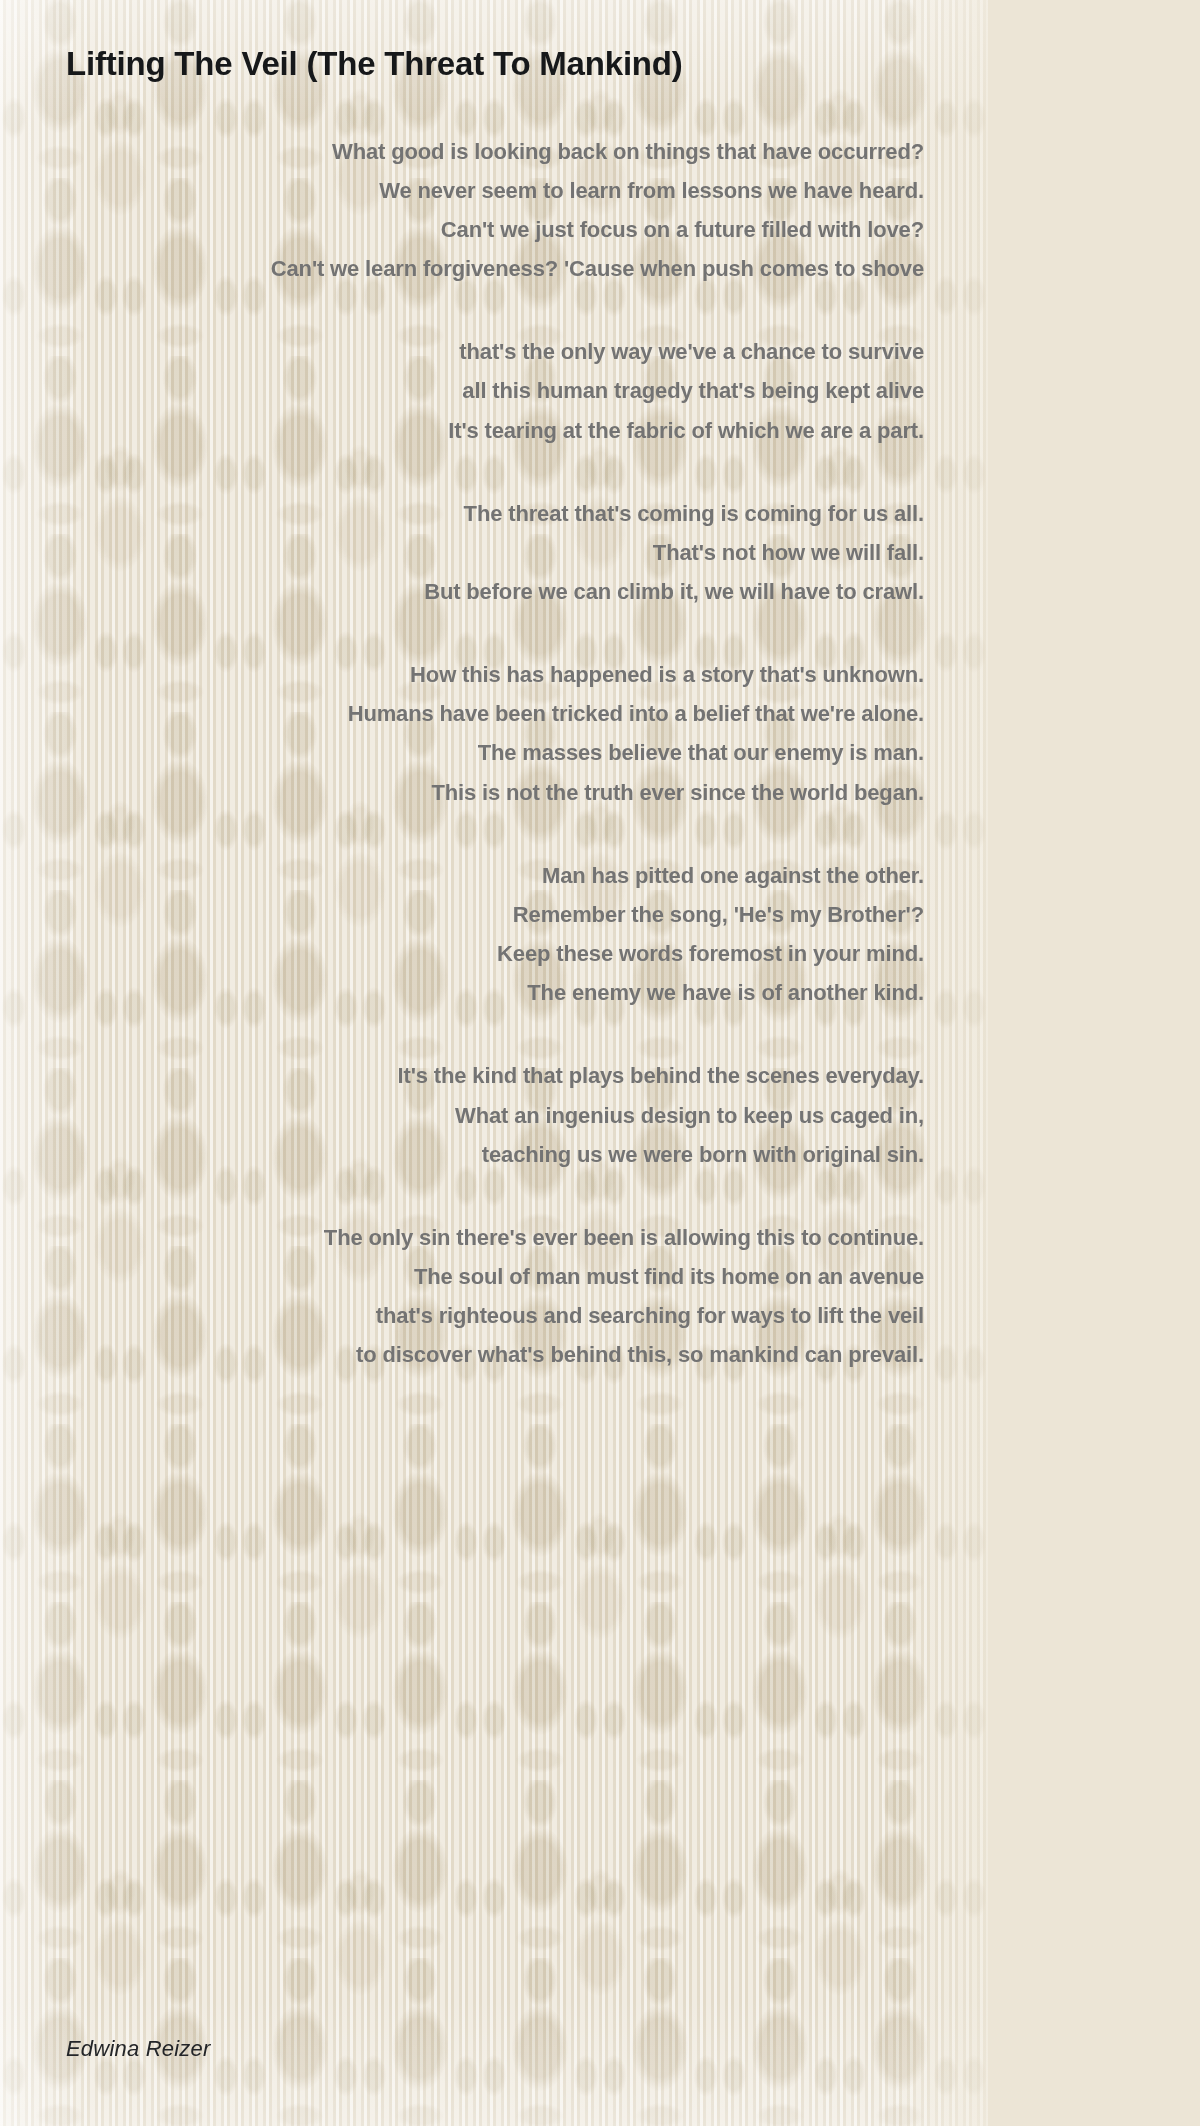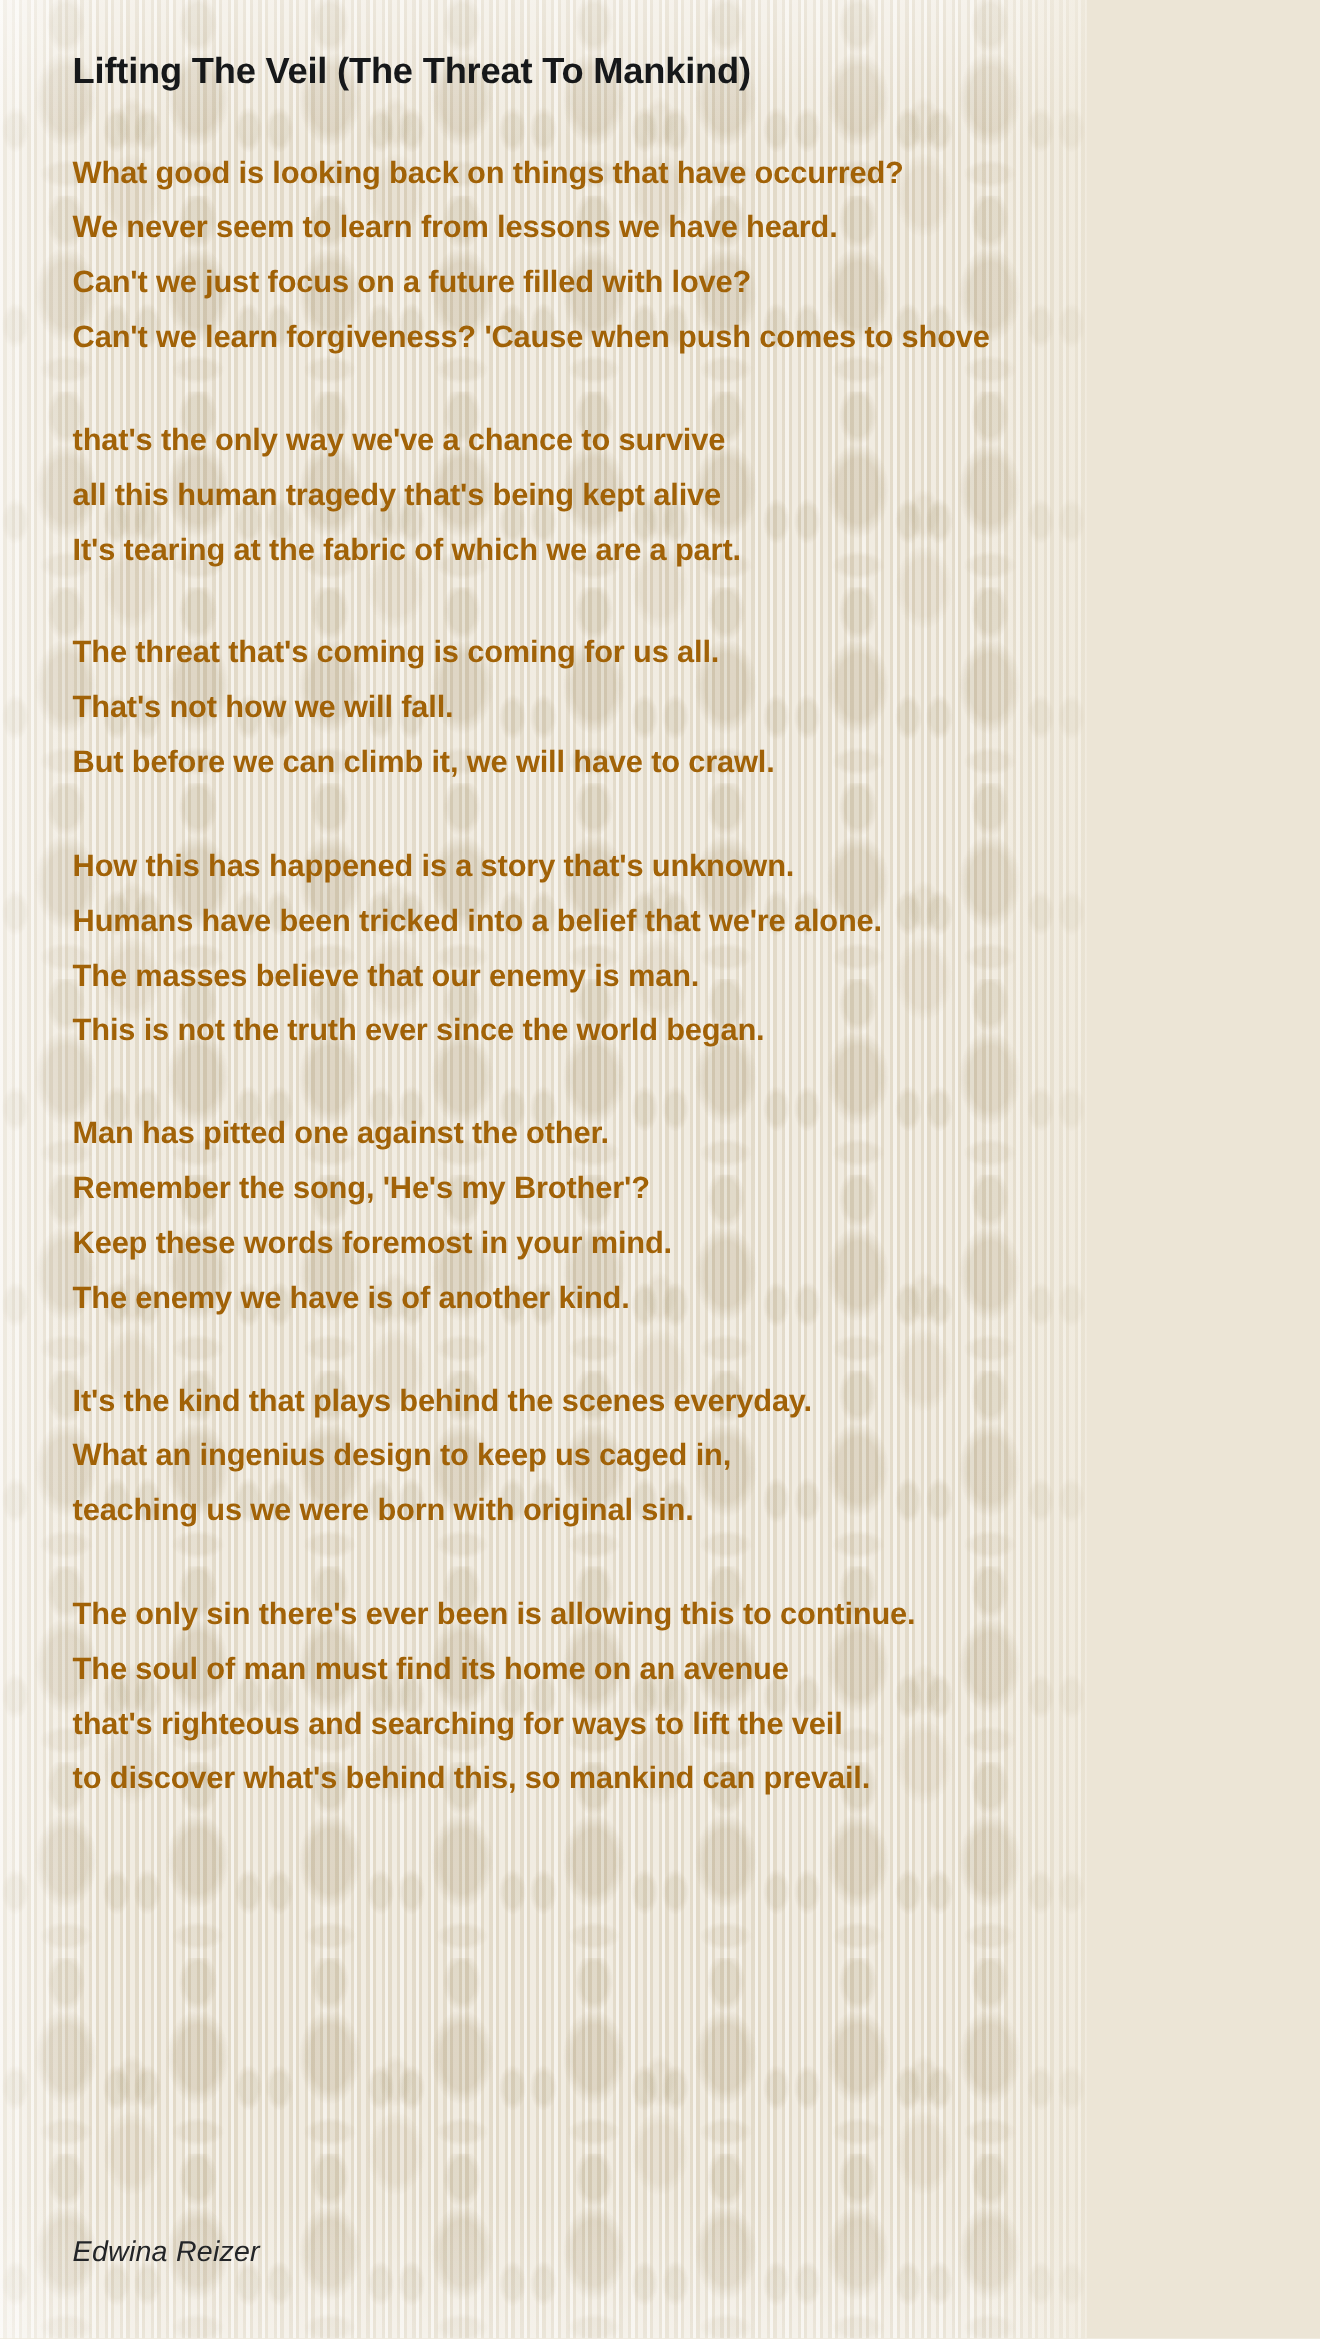--- a/index.html
+++ b/index.html
@@ -86,35 +86,36 @@
     font-weight: bold;
     color: #16181a;
     letter-spacing: -0.2px;
     margin: 0 0 48px 0;
     line-height: 1.2;
   }
   .stanza {
     margin: 0 0 44px 0;
   }
   .poem-line {
-    font-size: 28px;
+    font-size: 22px;
     font-weight: bold;
-    color: #a16207;
+    color: #737373;
     line-height: 1.78;
     letter-spacing: -0.15px;
     white-space: pre-wrap;
+    text-align: right;
   }
   .author {
     position: absolute;
     left: 66px;
     bottom: 64px;
     z-index: 2;
     font-family: "Liberation Sans", sans-serif;
     font-style: italic;
-    font-size: 26px;
+    font-size: 22px;
     color: #232528;
     letter-spacing: 0.2px;
   }
 </style>
 </head>
 <body>
 
 <div class="page">
   <div class="paper-vertical-stripes"></div>
   <div class="paper-damask"></div>

